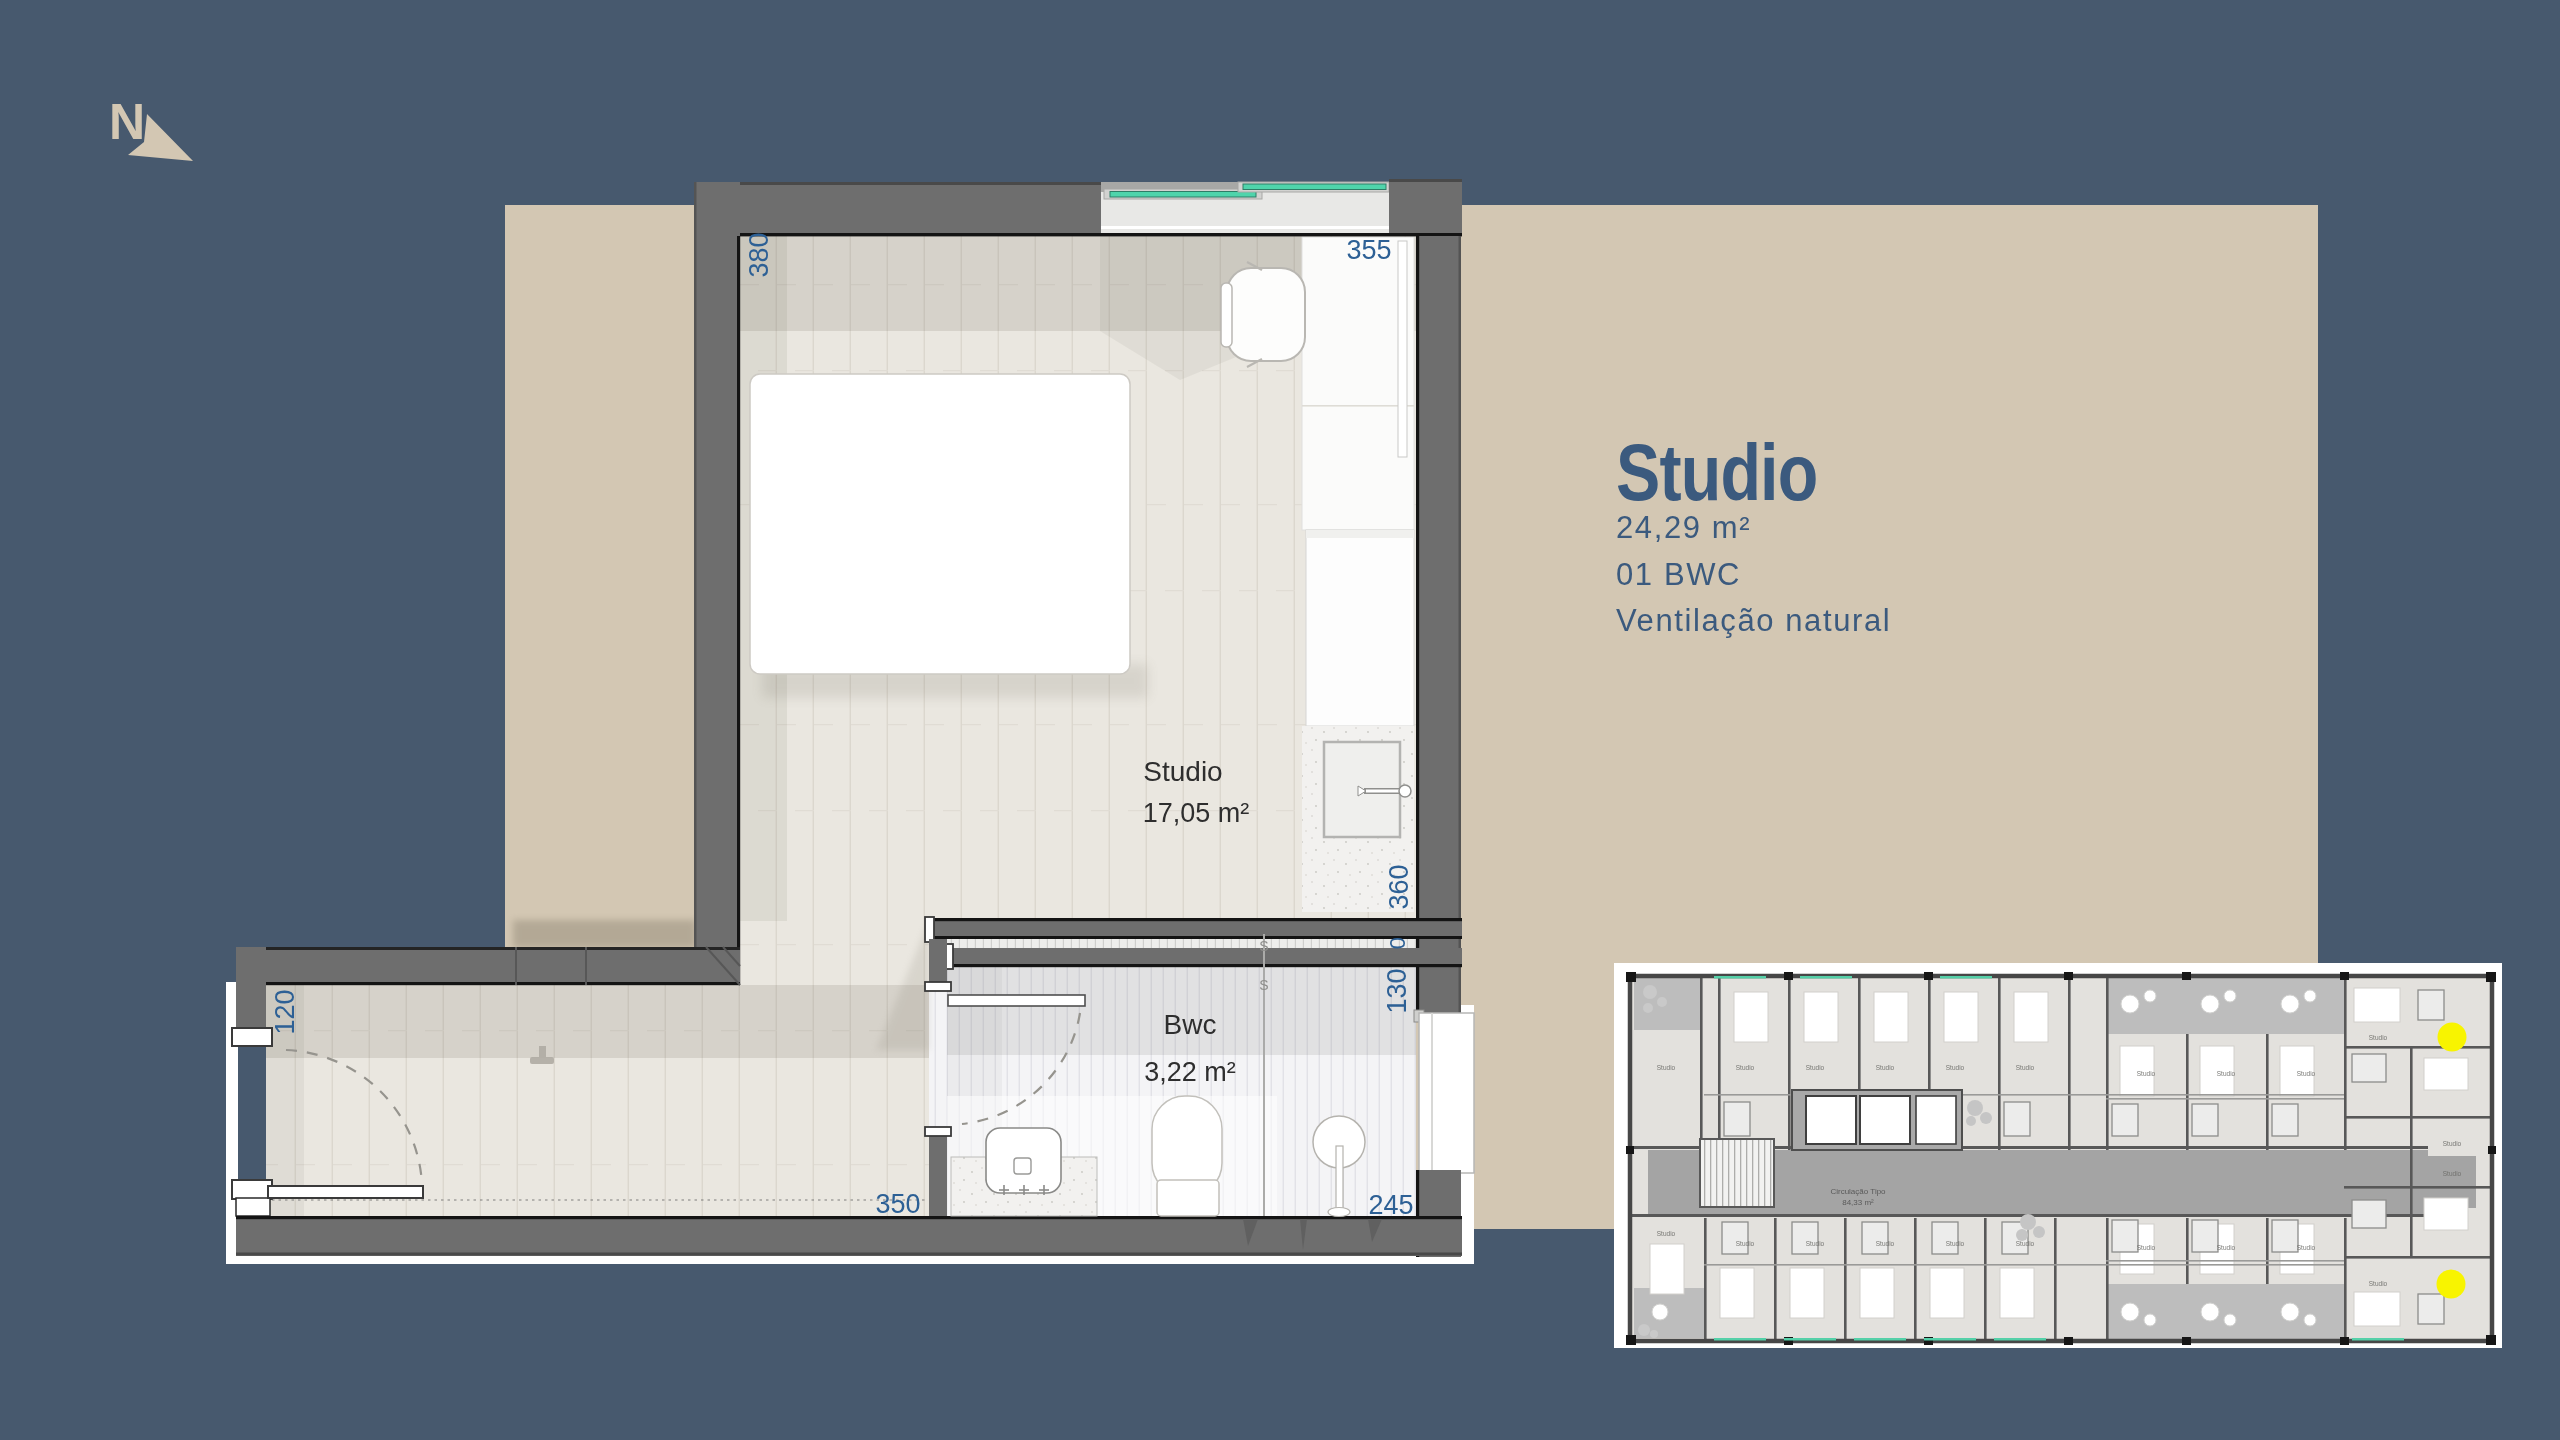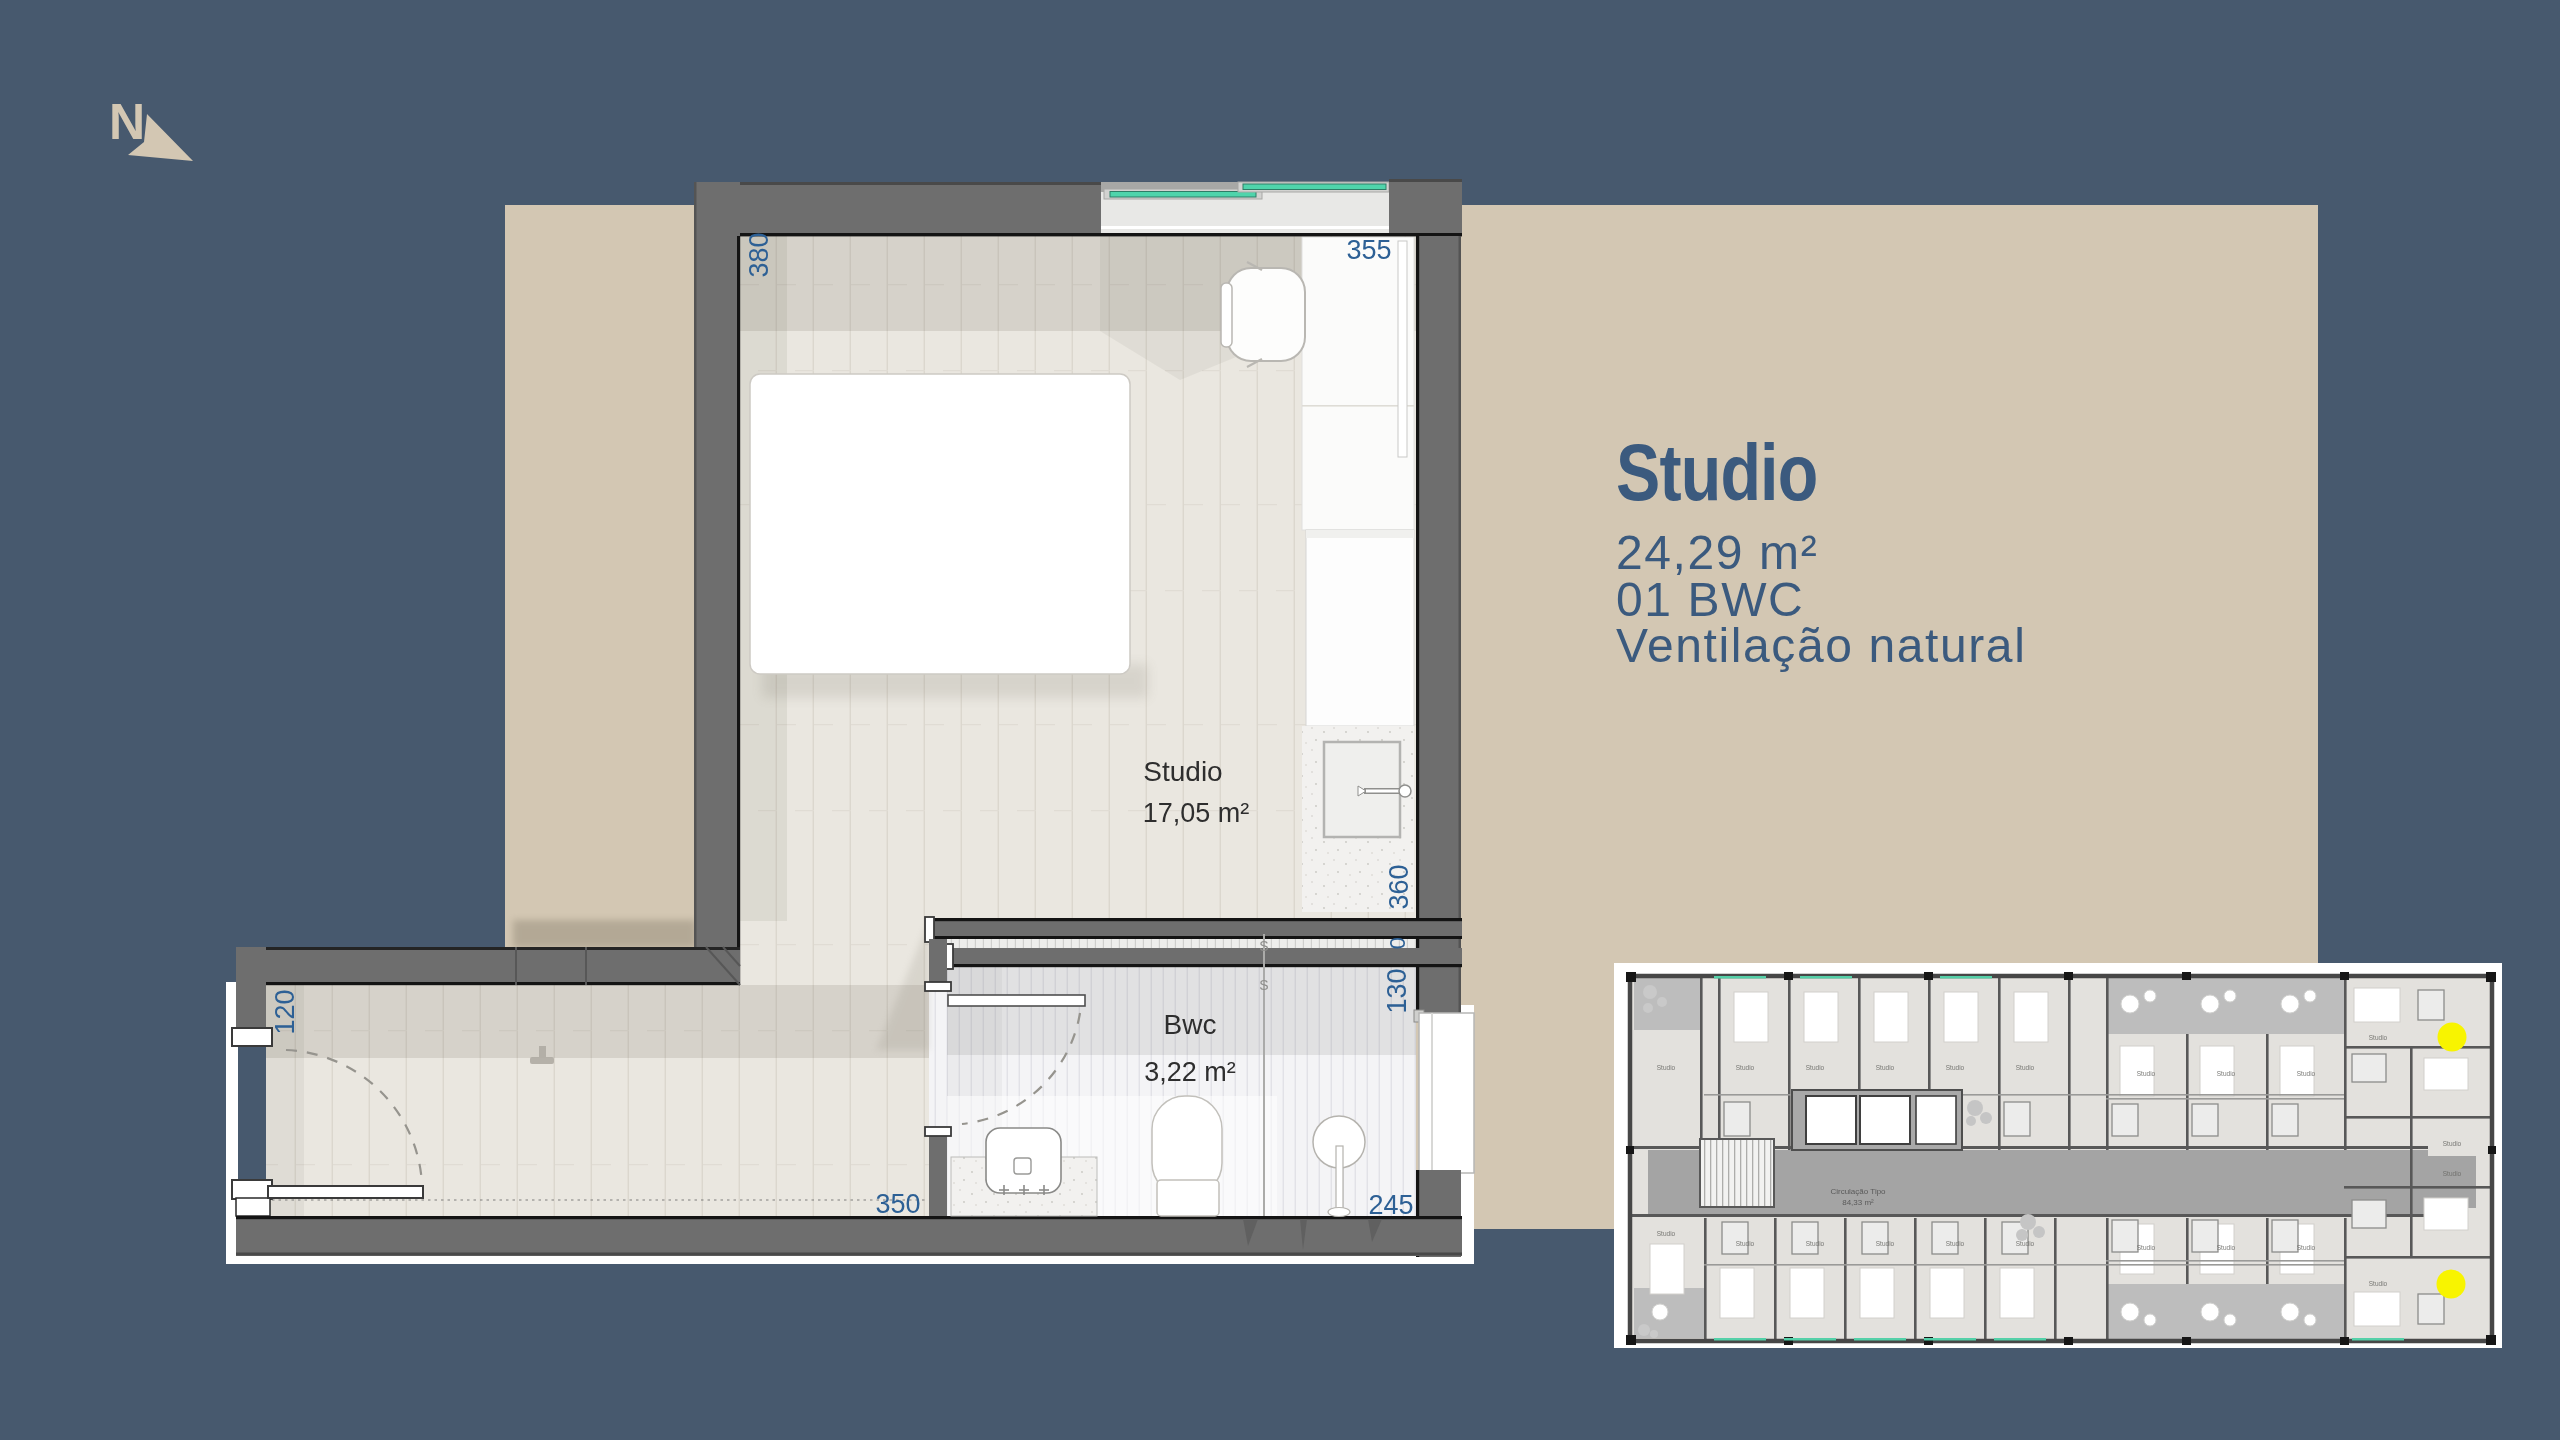--- a/index.html
+++ b/index.html
@@ -507,13 +507,13 @@
       <text x="2378" y="1286">Studio</text>
 </g>
 
 <circle cx="2452" cy="1037" r="14.5" fill="#f8f400"></circle>
 
 <circle cx="2451" cy="1284" r="14.5" fill="#f8f400"></circle>
 </svg>
 
 <div class="abs" style="left:1616px;top:427px;font-size:79px;font-weight:bold;color:#3b5a7e;letter-spacing:-1px;transform:scaleX(0.84);transform-origin:0 0;">Studio</div>
 
-<div class="abs" style="left:1616px;top:530px;font-size:48px;line-height:46.5px;color:#3b5a7e;letter-spacing:1.6px;">24,29 m²<br>01 BWC<br>Ventilação natural</div>
+<div class="abs" style="left:1616px;top:505px;font-size:31px;line-height:46.5px;color:#3b5a7e;letter-spacing:1.6px;">24,29 m²<br>01 BWC<br>Ventilação natural</div>
 
 </body></html>

